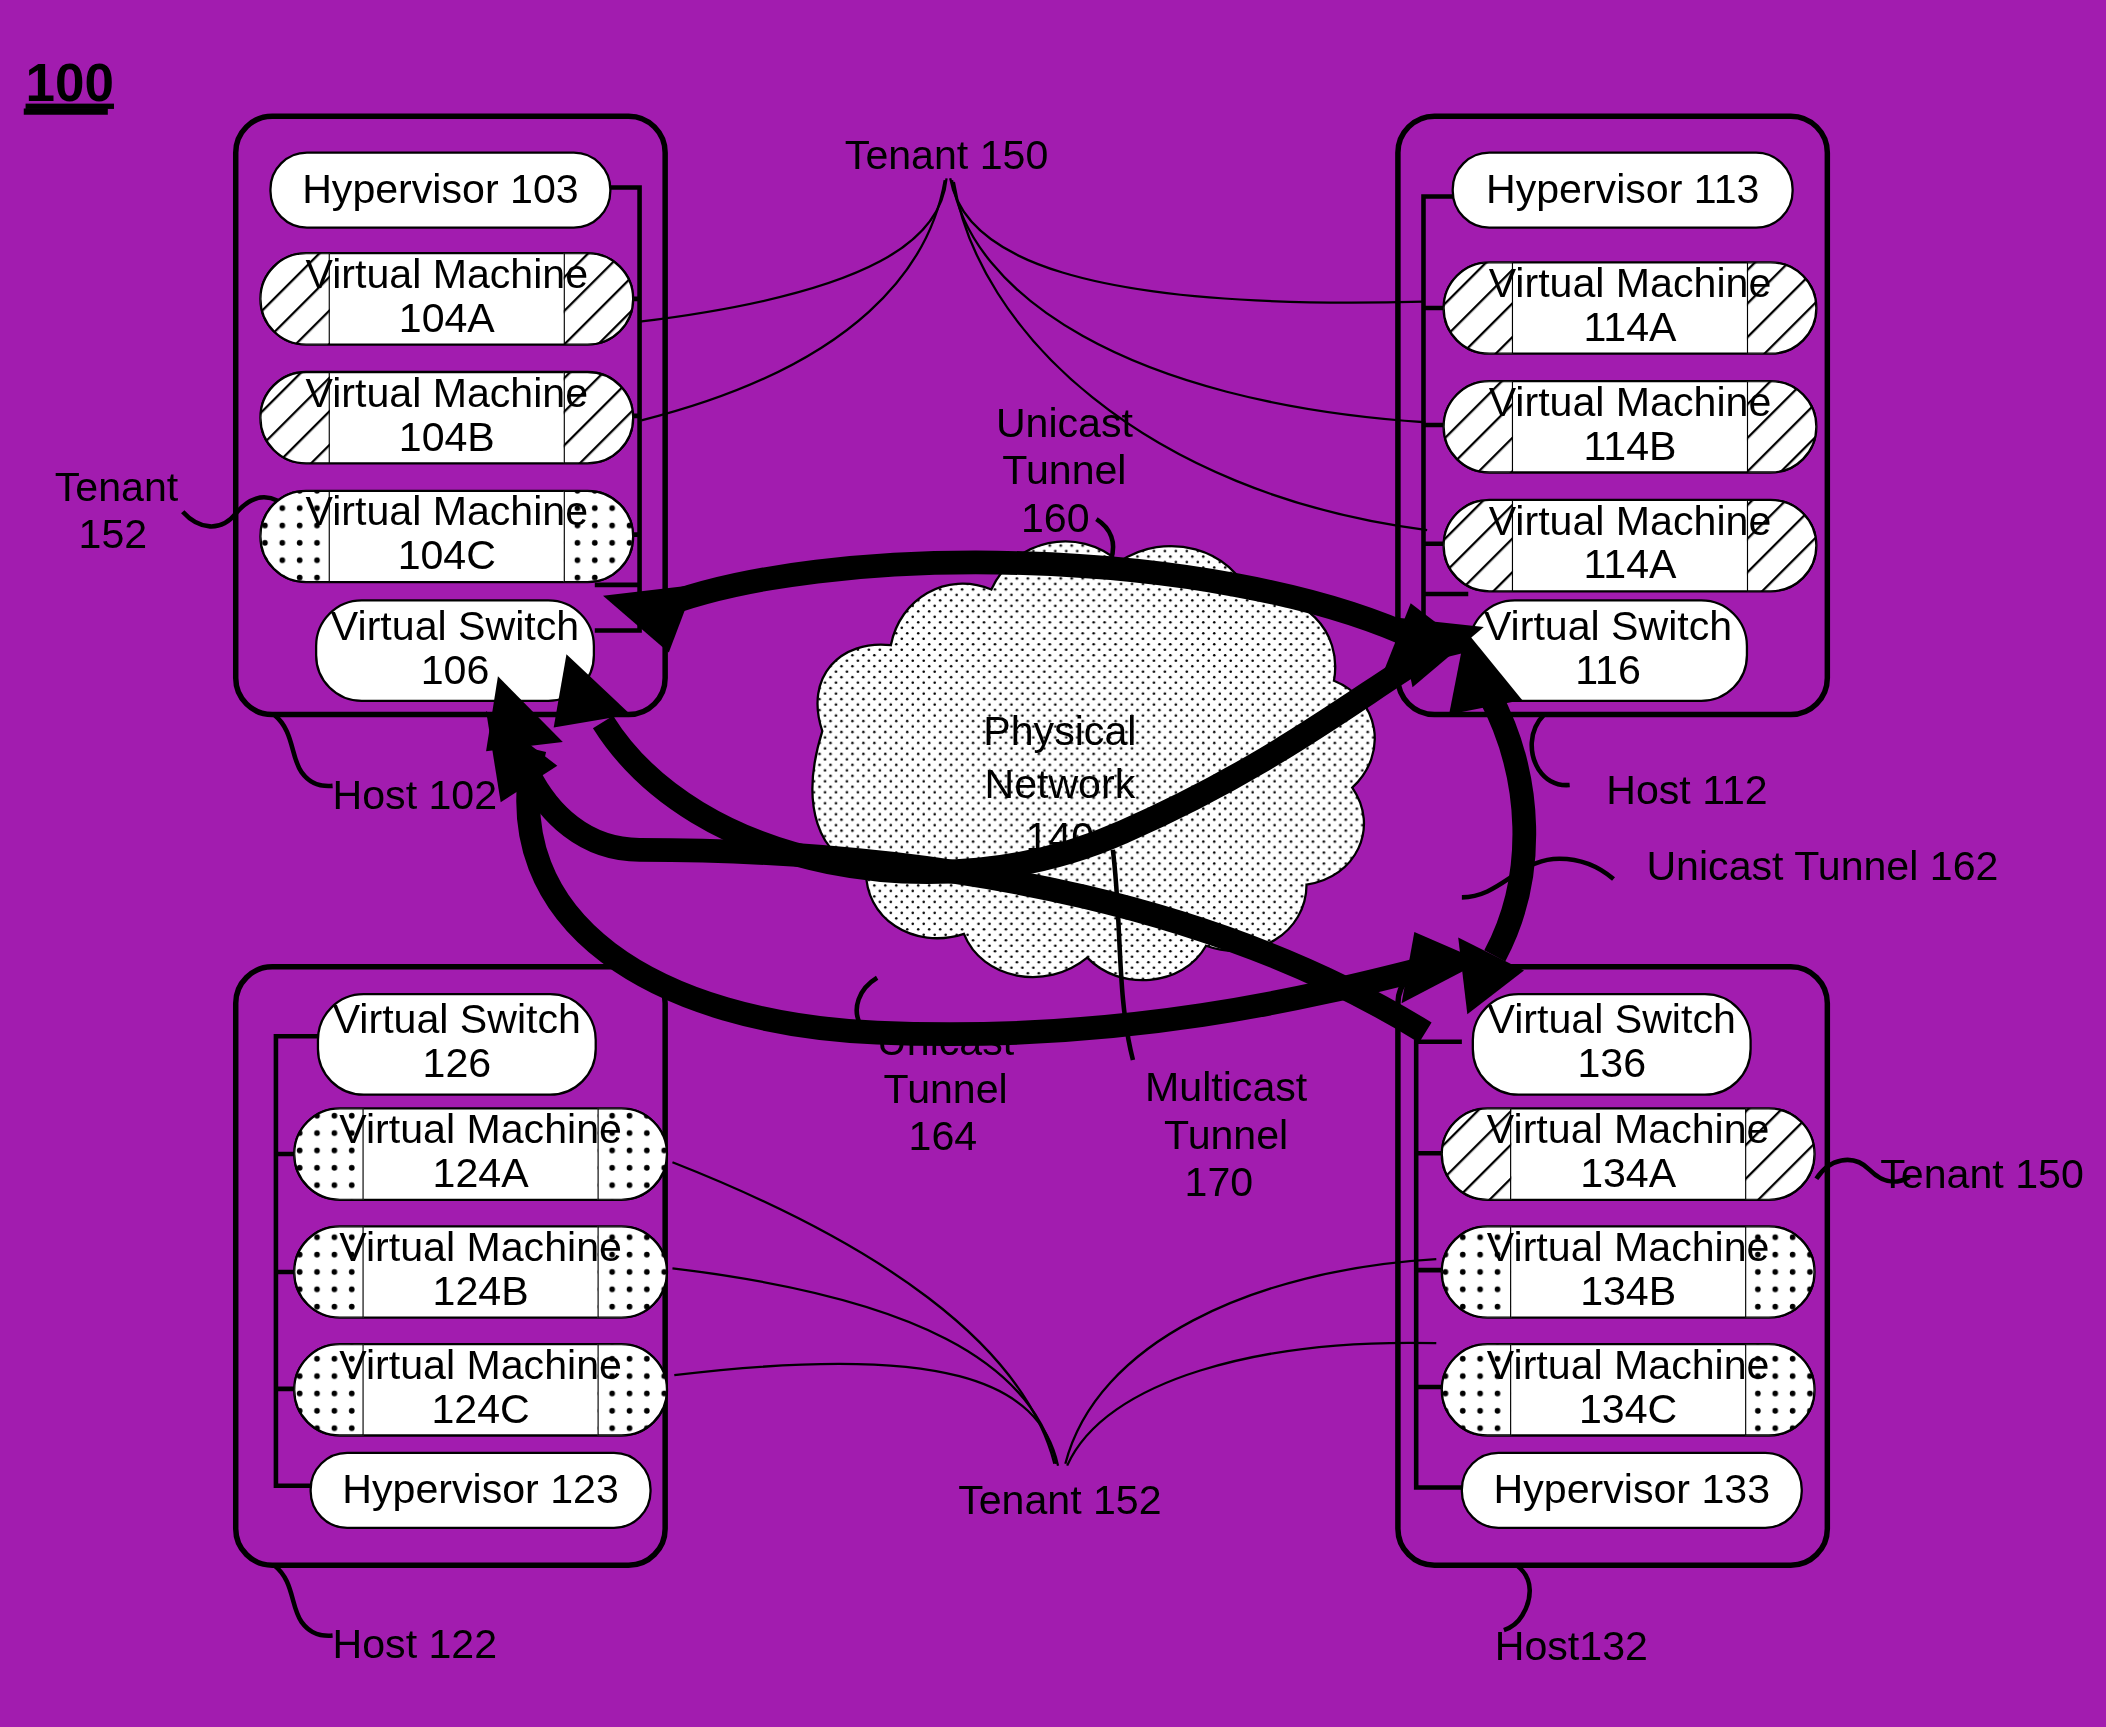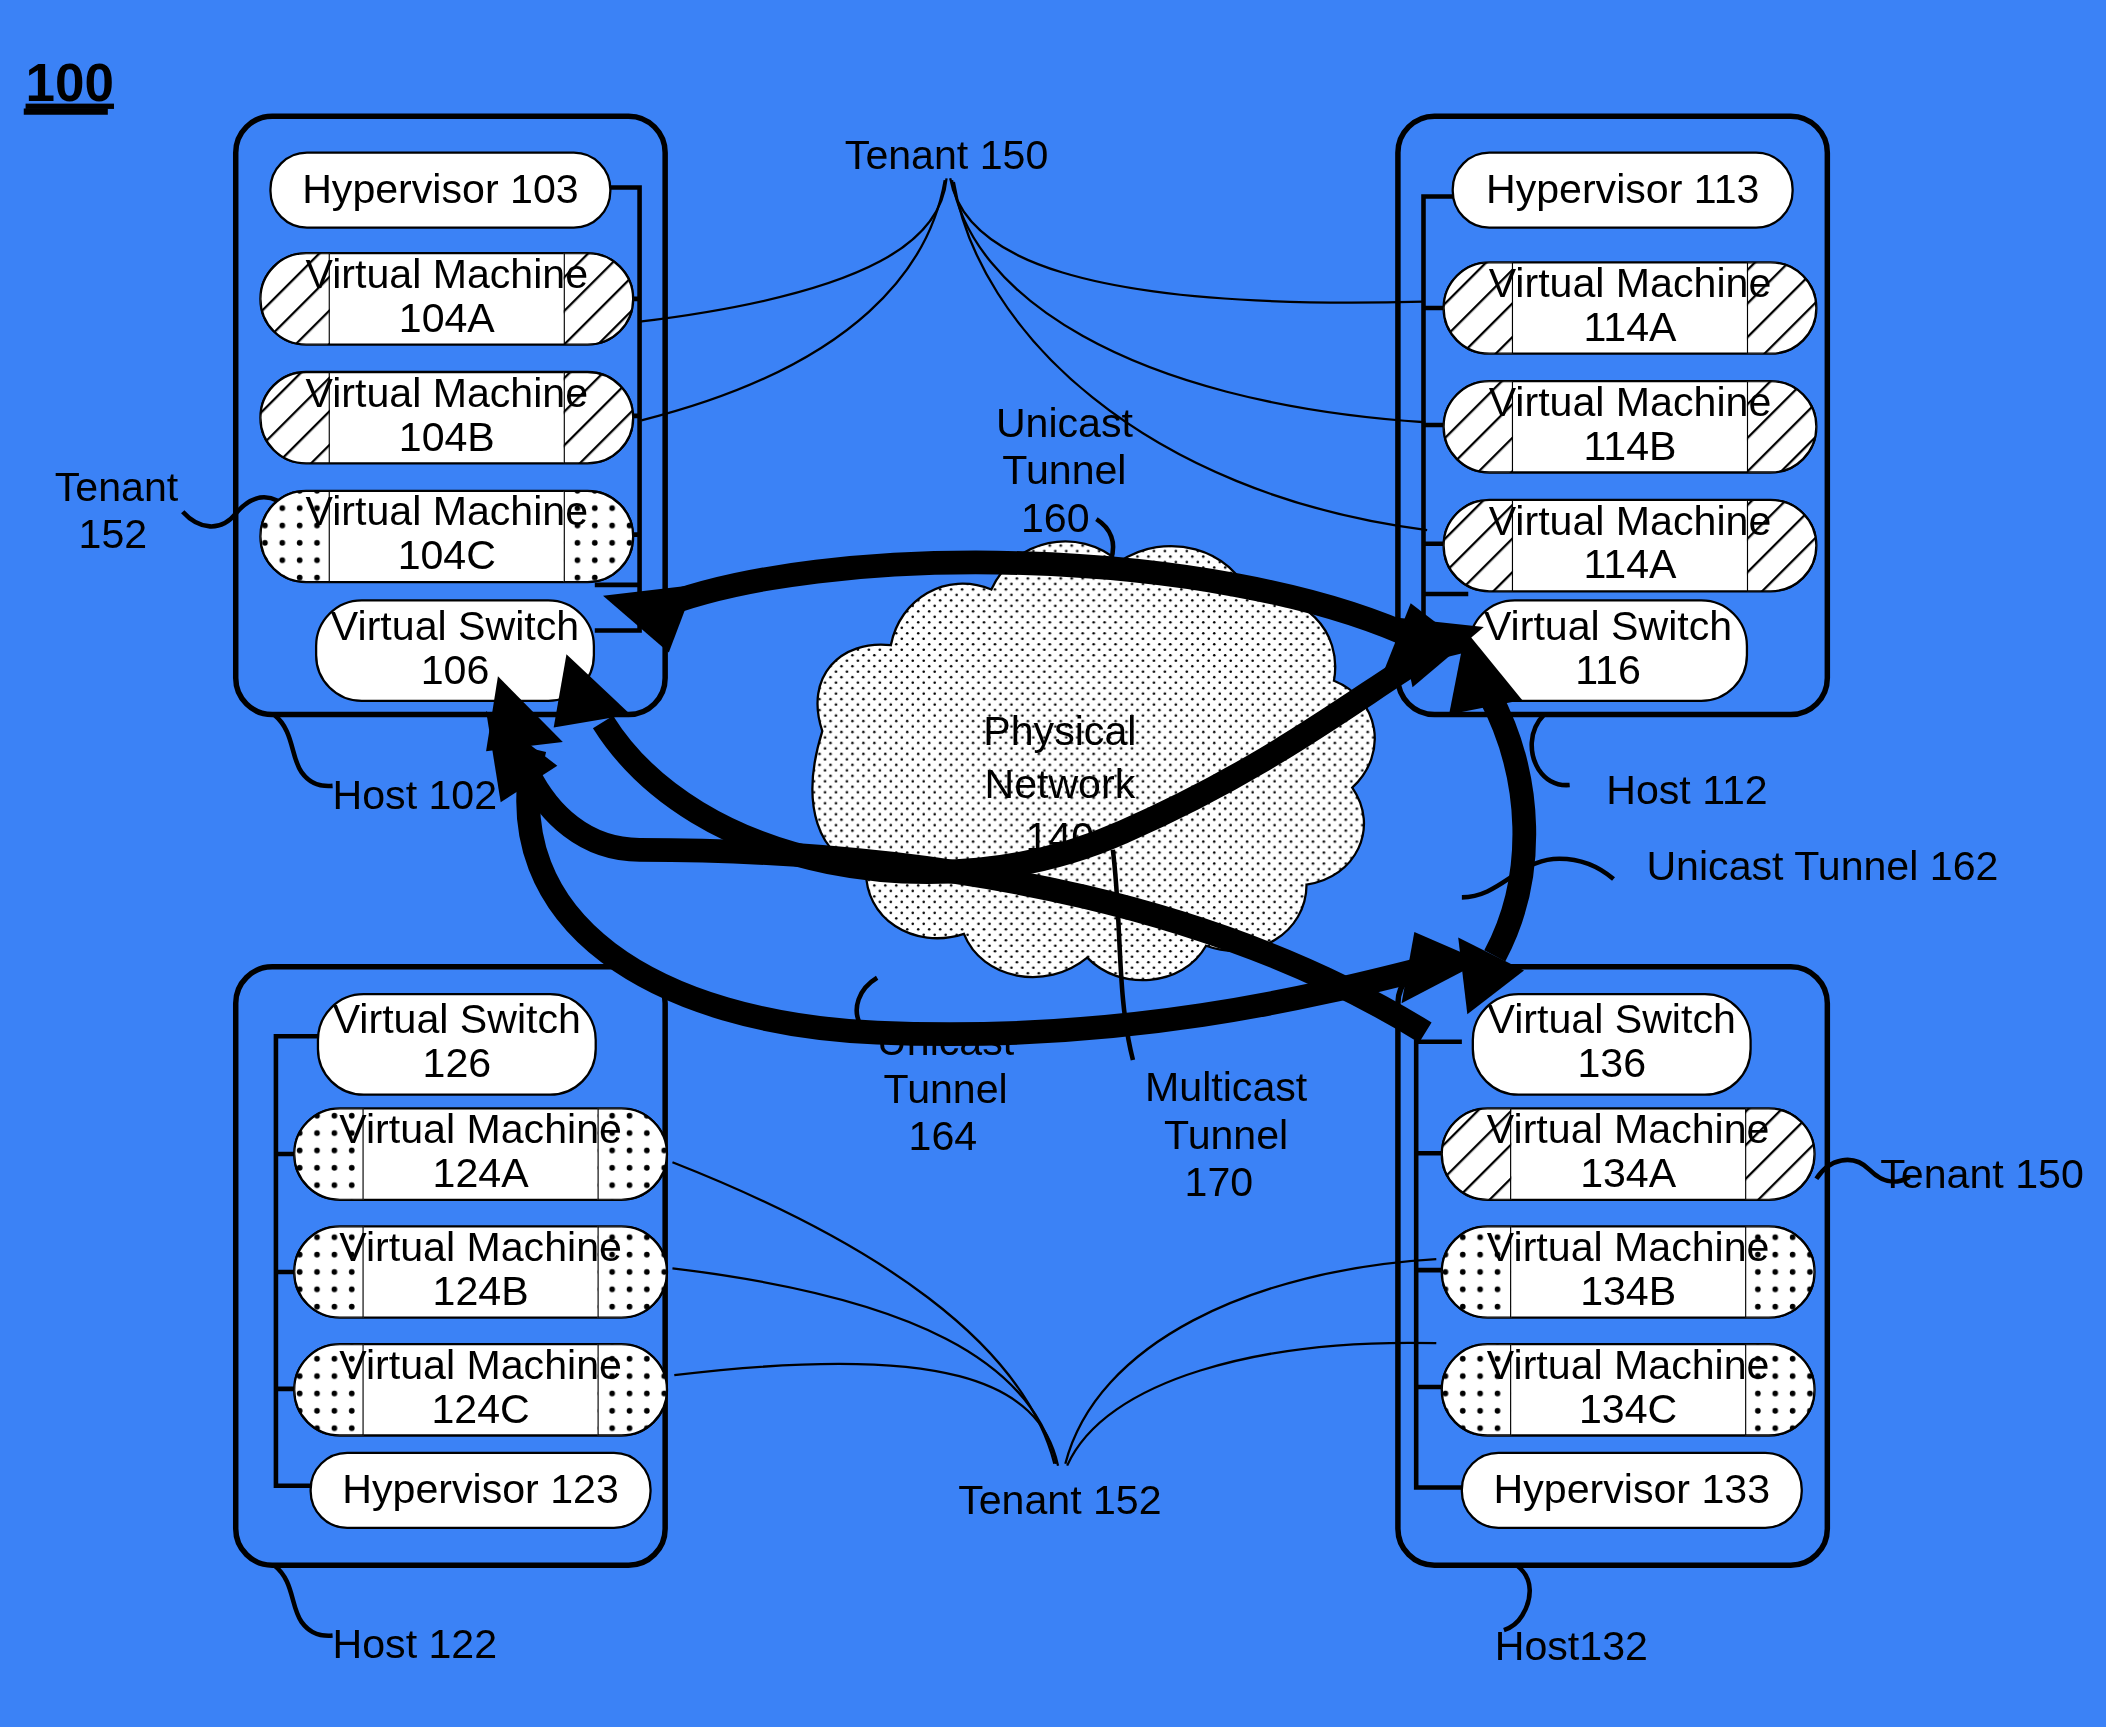--- a/index.html
+++ b/index.html
@@ -9,21 +9,21 @@
     background: #ffffff;
   }
   body {
     font-family: "Liberation Sans", "DejaVu Sans", sans-serif;
     color: #000000;
   }
   #figure-root {
     position: relative;
     width: 2106px;
     height: 1728px;
-    background: #3b82f6;
+    background: #a21caf;
     overflow: hidden;
   }
   #figure-svg {
     position: absolute;
     left: 0;
     top: 0;
     width: 2106px;
     height: 1728px;
   }
   .txt {

